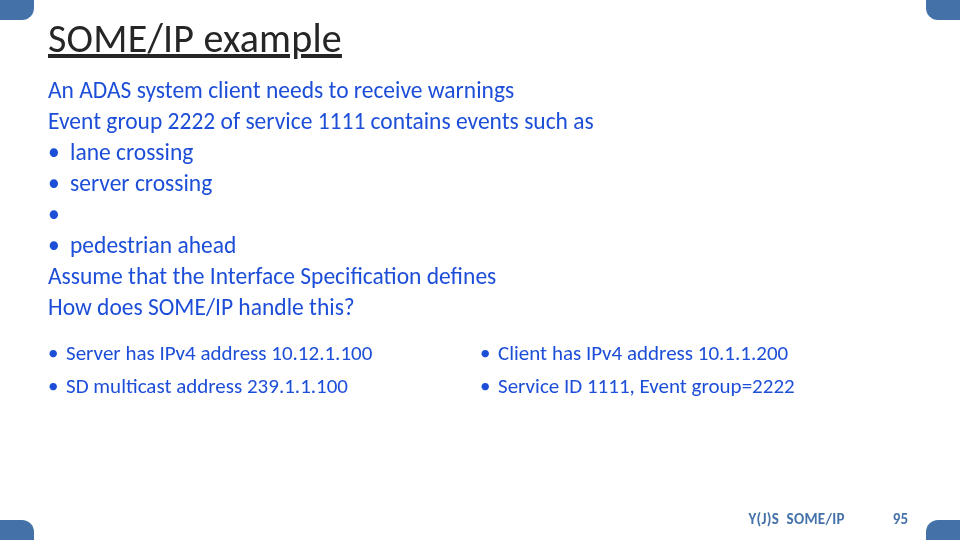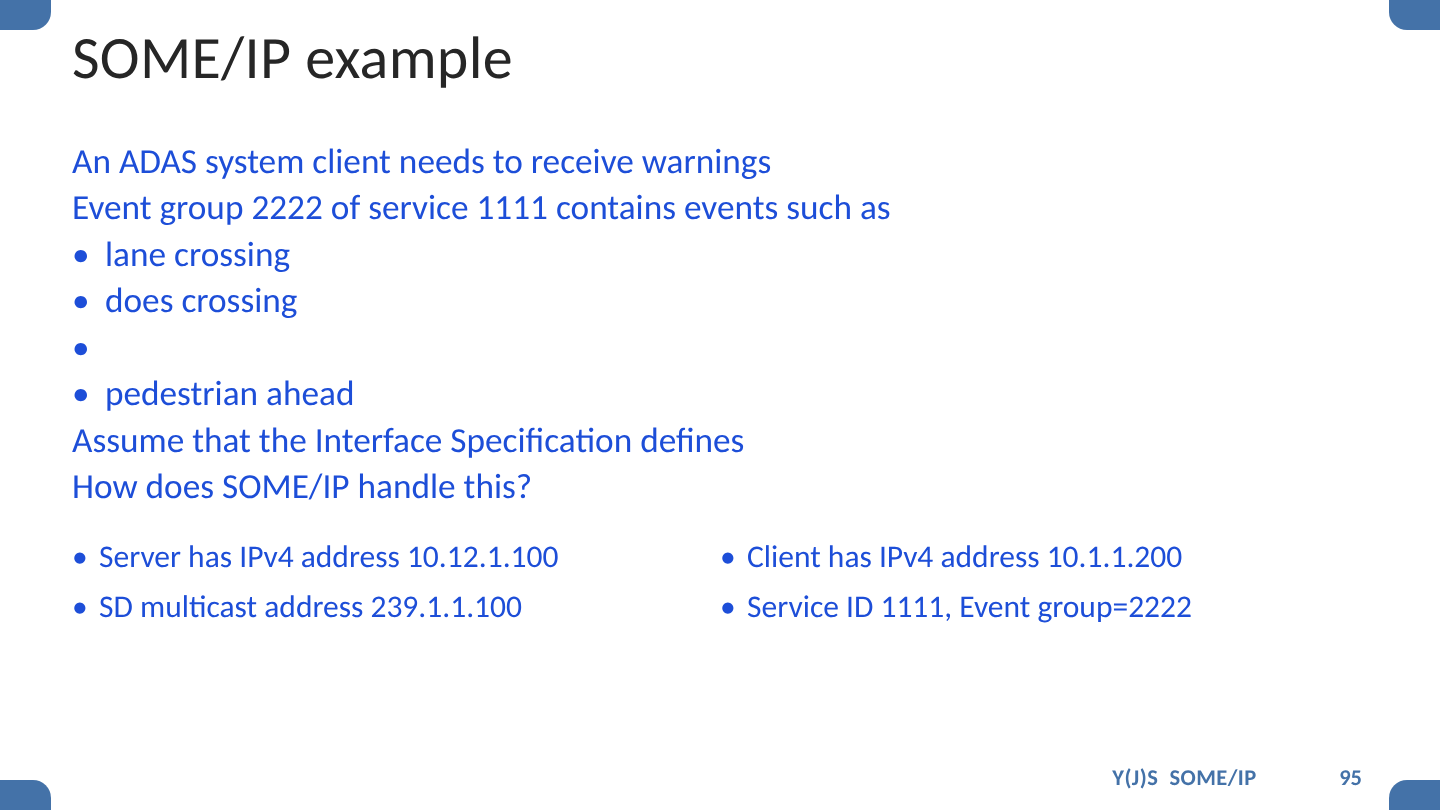--- a/index.html
+++ b/index.html
@@ -3,31 +3,31 @@
 <meta charset="utf-8">
 <style>
   * { margin: 0; padding: 0; box-sizing: border-box; }
   html, body { width: 960px; height: 540px; background: #fff; font-family: Calibri, "Segoe UI", Arial, sans-serif; color: #222; position: relative; overflow: hidden; }
   .corner { position: absolute; width: 34px; height: 20px; background: #4472a8; }
   .corner.tl { top: 0; left: 0; border-bottom-right-radius: 12px; }
   .corner.tr { top: 0; right: 0; border-bottom-left-radius: 12px; }
   .corner.bl { bottom: 0; left: 0; border-top-right-radius: 12px; }
   .corner.br { bottom: 0; right: 0; border-top-left-radius: 12px; }
   .slide { position: absolute; inset: 0; padding: 14px 48px 0 48px; }
-  .title { font-size: 40px; font-weight: 400; color: #262626; letter-spacing: 0.2px; margin-bottom: 30px; }
+  .title { font-size: 40px; font-weight: 400; color: #262626; letter-spacing: 0.2px; margin-bottom: 12px; text-decoration: underline; }
   .body { font-size: 23.5px; line-height: 1.32; color: #1d4ed8; }
   .indent { padding-left: 42px; }
   .bullet-row { display: flex; }
   .bullet-row .dot { width: 22px; flex: 0 0 22px; }
   .cols { display: flex; margin-top: 14px; font-size: 21px; line-height: 1.55; }
   .col { flex: 1; }
   .cols .bullet-row .dot { width: 18px; flex: 0 0 18px; }
-  .footer { position: absolute; bottom: 12px; right: 52px; display: flex; align-items: baseline; gap: 34px; font-size: 15px; }
+  .footer { position: absolute; bottom: 12px; right: 52px; display: flex; align-items: baseline; gap: 48px; font-size: 15px; }
   .footer-label { color: #4472a8; font-weight: 600; letter-spacing: 0.3px; white-space: pre; }
-  .footer-num { color: #4472a8; font-weight: 600; margin-left: 21px; }
+  .footer-num { color: #4472a8; font-weight: 600; }
 </style>
 </head>
 <body>
 
 <div class="corner tl"></div>
 <div class="corner tr"></div>
 <div class="corner bl"></div>
 <div class="corner br"></div>
 
 <div class="slide">
@@ -36,21 +36,21 @@
   <div class="body">
     <div>An ADAS system client needs to receive warnings</div>
     <div>Event group 2222 of service 1111 contains events such as</div>
 
     <div class="bullet-row">
       <span class="dot">•</span>
       <span>lane crossing</span>
     </div>
     <div class="bullet-row">
       <span class="dot">•</span>
-      <span>does crossing</span>
+      <span>server crossing</span>
     </div>
     <div class="bullet-row">
       <span class="dot">•</span>
     </div>
     <div class="bullet-row">
       <span class="dot">•</span>
       <span>pedestrian ahead</span>
     </div>
 
     <div>Assume that the Interface Specification defines</div>

